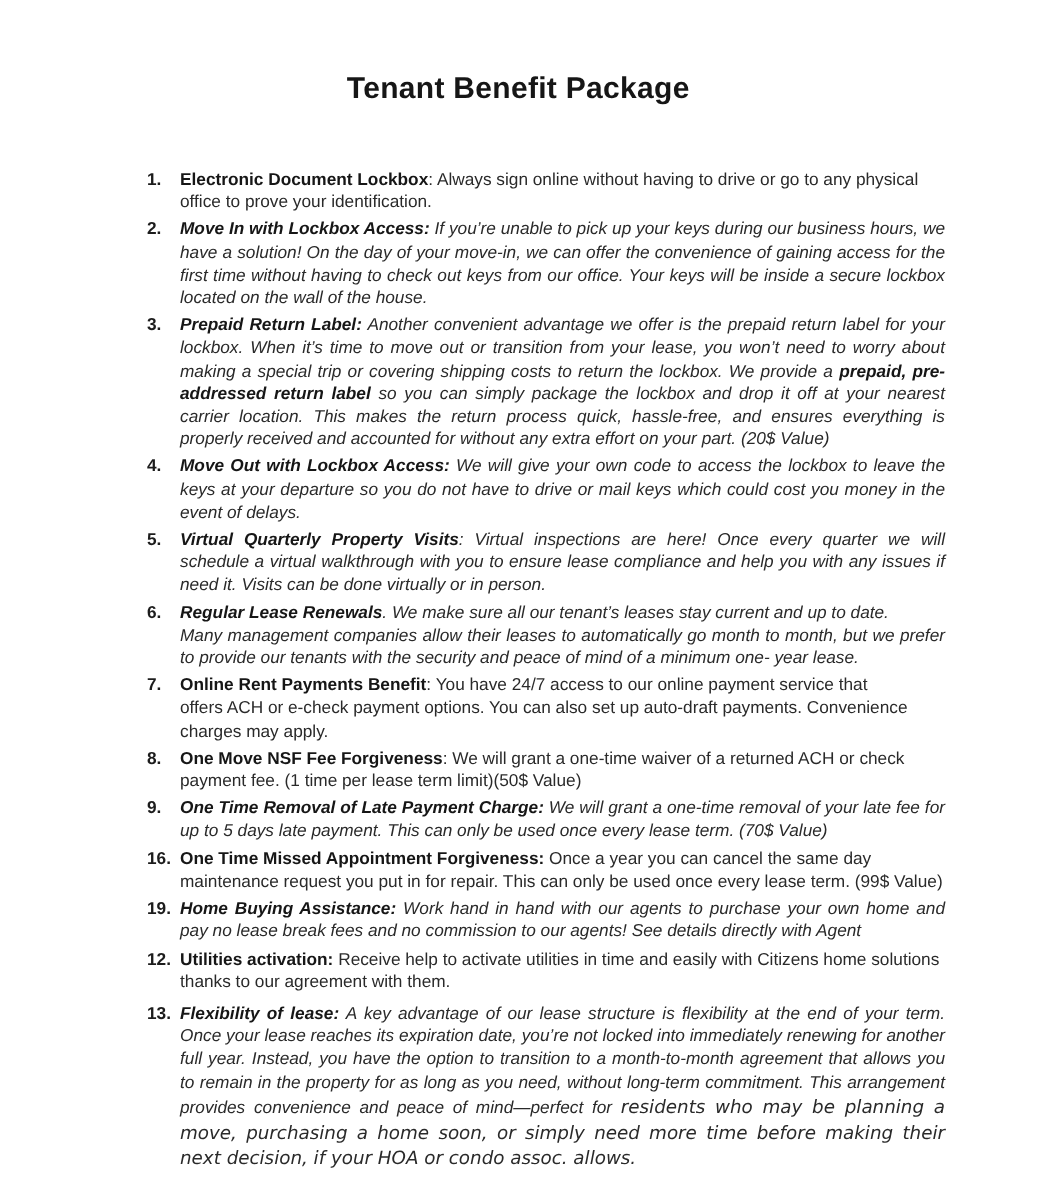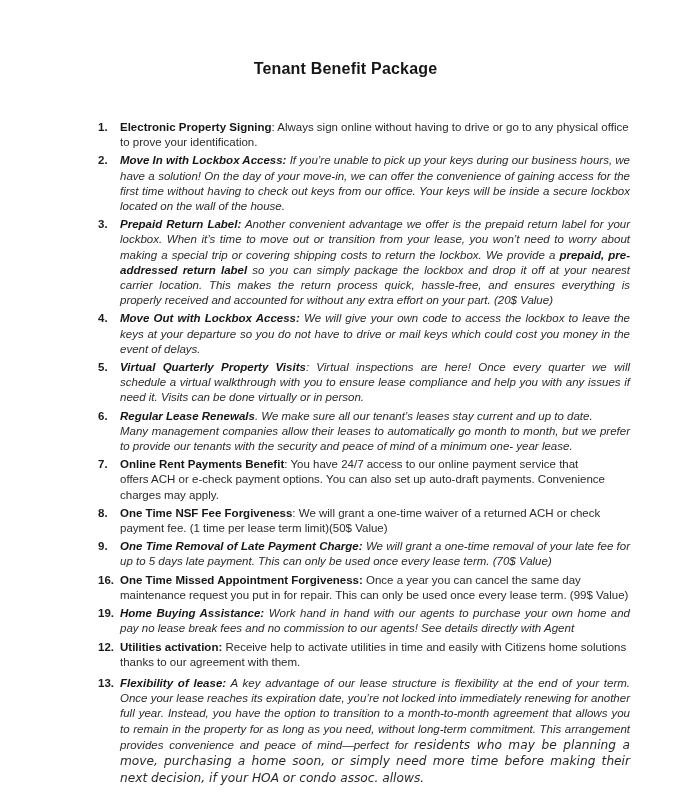--- a/index.html
+++ b/index.html
@@ -10,24 +10,24 @@
   .page {
     position: relative;
     width: 691px;
     height: 800px;
     background: #ffffff;
     overflow: hidden;
     font-family: "Liberation Sans", sans-serif;
     color: #1c1c1c;
   }
   .doc-title {
-    margin: 16px;
+    margin: 4px;
     padding-top: 44px;
     text-align: center;
-    font-size: 16px;
+    font-size: 20px;
     font-weight: bold;
     letter-spacing: 0.2px;
     color: #161616;
     font-family: "Liberation Sans", sans-serif;
   }
   .benefit-list {
     margin-top: 42px;
     padding-left: 98px;
     padding-right: 61px;
   }
@@ -59,21 +59,21 @@
   }
 </style>
 </head>
 <body>
 
 <div class="page">
   <h1 class="doc-title">Tenant Benefit Package</h1>
   <div class="benefit-list">
       <div class="benefit-item">
         <span class="item-num">1.</span>
-        <span class="item-body left"><span class="seg-b">Electronic Property Signing</span><span class="">: Always sign online without having to drive or go to any physical office to prove your identification.</span></span>
+        <span class="item-body left"><span class="seg-b">Electronic Document Lockbox</span><span class="">: Always sign online without having to drive or go to any physical office to prove your identification.</span></span>
       </div>
       <div class="benefit-item">
         <span class="item-num">2.</span>
         <span class="item-body justify"><span class="seg-b">Move In with Lockbox Access:</span><span class=""> If you’re unable to pick up your keys during our business hours, we have a solution! On the day of your move-in, we can offer the convenience of gaining access for the first time without having to check out keys from our office. Your keys will be inside a secure lockbox located on the wall of the house.</span></span>
       </div>
       <div class="benefit-item">
         <span class="item-num">3.</span>
         <span class="item-body justify"><span class="seg-b">Prepaid Return Label:</span><span class=""> Another convenient advantage we offer is the prepaid return label for your lockbox. When it’s time to move out or transition from your lease, you won’t need to worry about making a special trip or covering shipping costs to return the lockbox. We provide a </span><span class="seg-b ">prepaid, pre-addressed return label</span><span class=""> so you can simply package the lockbox and drop it off at your nearest carrier location. This makes the return process quick, hassle-free, and ensures everything is properly received and accounted for without any extra effort on your part. (20$ Value)</span></span>
       </div>
       <div class="benefit-item">
@@ -90,21 +90,21 @@
 Many management companies allow their leases to automatically go month to month, but we prefer to provide our tenants with the security and peace of mind of a minimum one- year lease.</span></span>
       </div>
       <div class="benefit-item">
         <span class="item-num">7.</span>
         <span class="item-body left"><span class="seg-b">Online Rent Payments Benefit</span><span class="">: You have 24/7 access to our online payment service that
 offers ACH or e-check payment options. You can also set up auto-draft payments. Convenience
 charges may apply.</span></span>
       </div>
       <div class="benefit-item">
         <span class="item-num">8.</span>
-        <span class="item-body left"><span class="seg-b">One Time NSF Fee Forgiveness</span><span class="">: We will grant a one-time waiver of a returned ACH or check payment fee. (1 time per lease term limit)(50$ Value)</span></span>
+        <span class="item-body left"><span class="seg-b">One Move NSF Fee Forgiveness</span><span class="">: We will grant a one-time waiver of a returned ACH or check payment fee. (1 time per lease term limit)(50$ Value)</span></span>
       </div>
       <div class="benefit-item">
         <span class="item-num">9.</span>
         <span class="item-body justify"><span class="seg-b">One Time Removal of Late Payment Charge:</span><span class=""> We will grant a one-time removal of your late fee for up to 5 days late payment. This can only be used once every lease term. (70$ Value)</span></span>
       </div>
       <div class="benefit-item">
         <span class="item-num">16.</span>
         <span class="item-body left"><span class="seg-b">One Time Missed Appointment Forgiveness:</span><span class=""> Once a year you can cancel the same day maintenance request you put in for repair. This can only be used once every lease term. (99$ Value)</span></span>
       </div>
       <div class="benefit-item">

